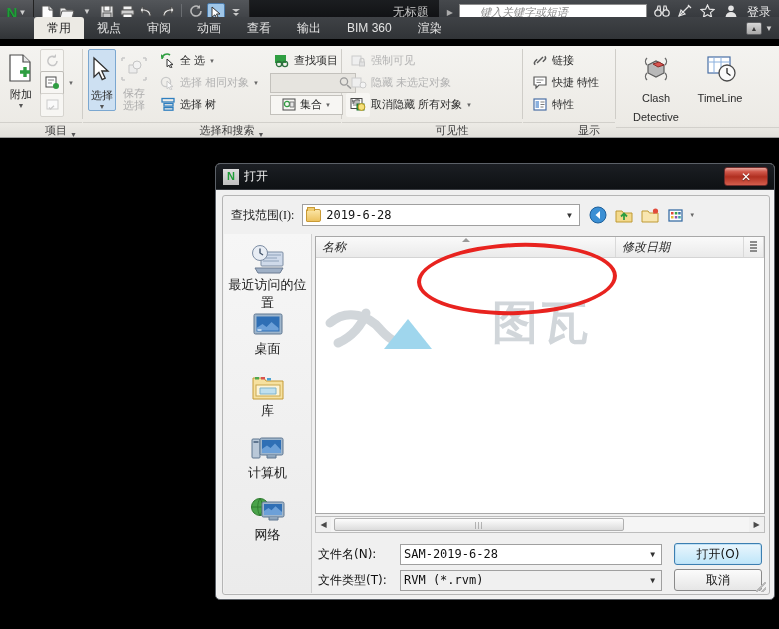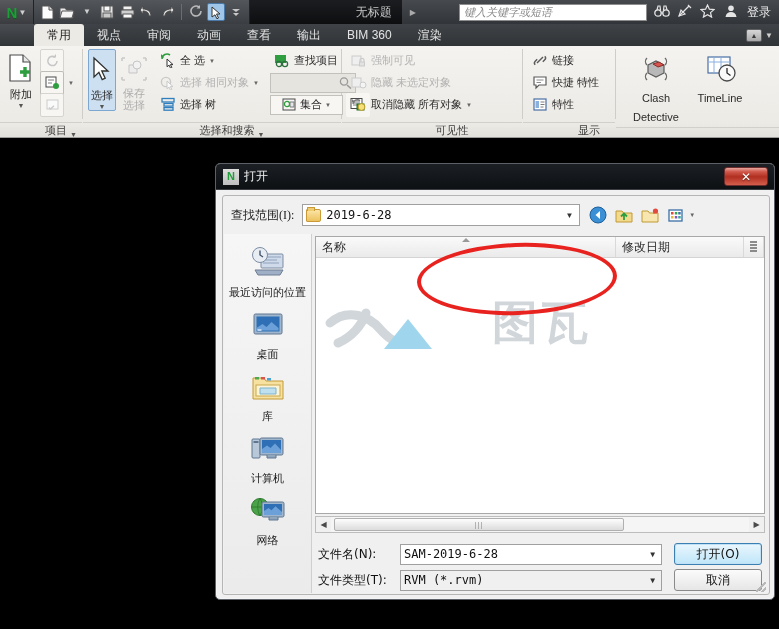--- a/index.html
+++ b/index.html
@@ -56,29 +56,29 @@
     padding-right:10px;
     background:linear-gradient(to bottom,#1b1d20,#0d0e10);
     color:#c8c8c8; font-size:12px;
   }
   .title-right {
     height:24px; display:flex; align-items:center; gap:6px; padding:0 8px;
     background:linear-gradient(to bottom,#46494d,#313438);
   }
   .searchbox {
     width:188px; height:17px; background:#fff; border:1px solid #8d8d8d;
-    display:flex; align-items:center; padding:0 4px;
-    font-style:italic; color:#8a8a8a; font-size:11px;margin-left:37px;
+    display:flex; align-items:center; padding:0 20px;
+    font-style:italic; color:#8a8a8a; font-size:11px;
   }
   .tr-icon { color:#e4e4e4; font-size:13px; width:17px; text-align:center; }
   .signin { color:#e9e9e9; font-size:12px; margin-left:2px; }
 
   
   .tabstrip {
-    position:absolute; left:0; top:24px; width:779px; height:22px;
+    position:absolute; left:0; top:17px; width:779px; height:22px;
     background:linear-gradient(to bottom,#3f4246,#313437);
     display:flex; align-items:stretch;
   }
   .tabstrip .lead { width:34px; background:linear-gradient(to bottom,#4a4d51,#313437); }
   .tab {
     padding:0 13px; display:flex; align-items:center;
     color:#e3e3e3; font-size:12px; white-space:nowrap;
   }
   .tab.active {
     background:#eceae4; color:#262626;
@@ -208,30 +208,31 @@
     width:88px; background:linear-gradient(to bottom,#f6f6f6,#ebebeb);
     border-right:1px solid #cfcfcf;
     display:flex; flex-direction:column; align-items:center; padding-top:6px;
   }
   .place {
     width:84px; height:62px; display:flex; flex-direction:column;
     align-items:center; justify-content:flex-start; padding-top:4px;
     font-size:11px; color:#1a1a1a; text-align:center;
   }
   .place .pic { height:34px; display:flex; align-items:flex-end; justify-content:center; }
-  .place .lbl { margin-top:7px; font-family:"DejaVu Sans",sans-serif; font-size:11px; }
+  .place .lbl { margin-top:0; font-family:"DejaVu Sans",sans-serif; font-size:13px; }
 
   .filelist-wrap { flex:1; display:flex; flex-direction:column; padding:2px 3px 0 3px; }
   .listview {
     flex:1; background:#fff; border:1px solid #a8a8a8; position:relative; overflow:hidden;
   }
   .lv-head {
     height:21px; display:flex;
     background:linear-gradient(to bottom,#fafafa,#eaeaea);
     border-bottom:1px solid #d4d4d4;
+    font-style:italic;
   }
   .lv-th {
     display:flex; align-items:center; padding:0 6px; font-size:12px; color:#2a2a2a;
     border-right:1px solid #d9d9d9; position:relative;
   }
   .sort-tri {
     position:absolute; left:50%; top:1px; transform:translateX(-50%);
     width:0;height:0;border-left:4px solid transparent;border-right:4px solid transparent;
     border-bottom:4px solid #9a9a9a;
   }

